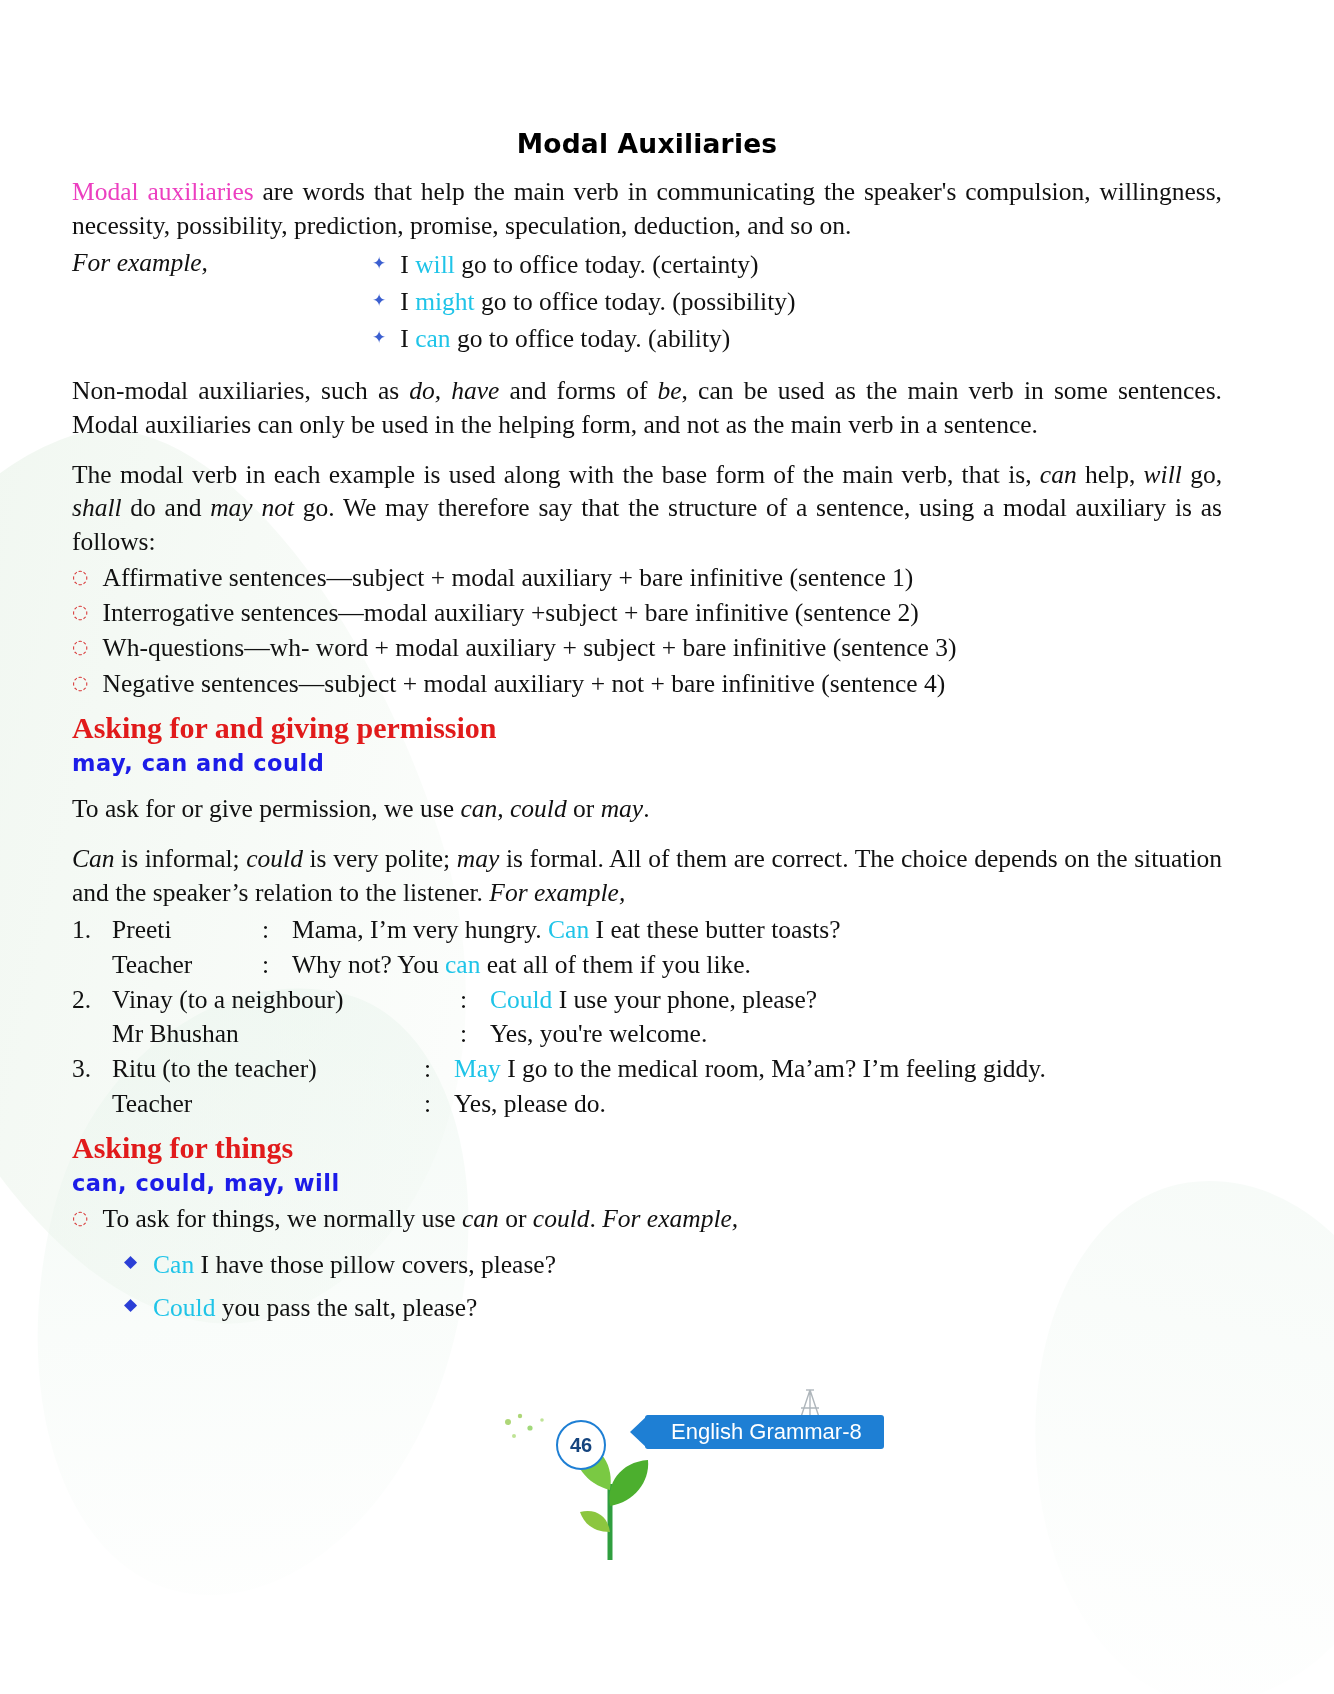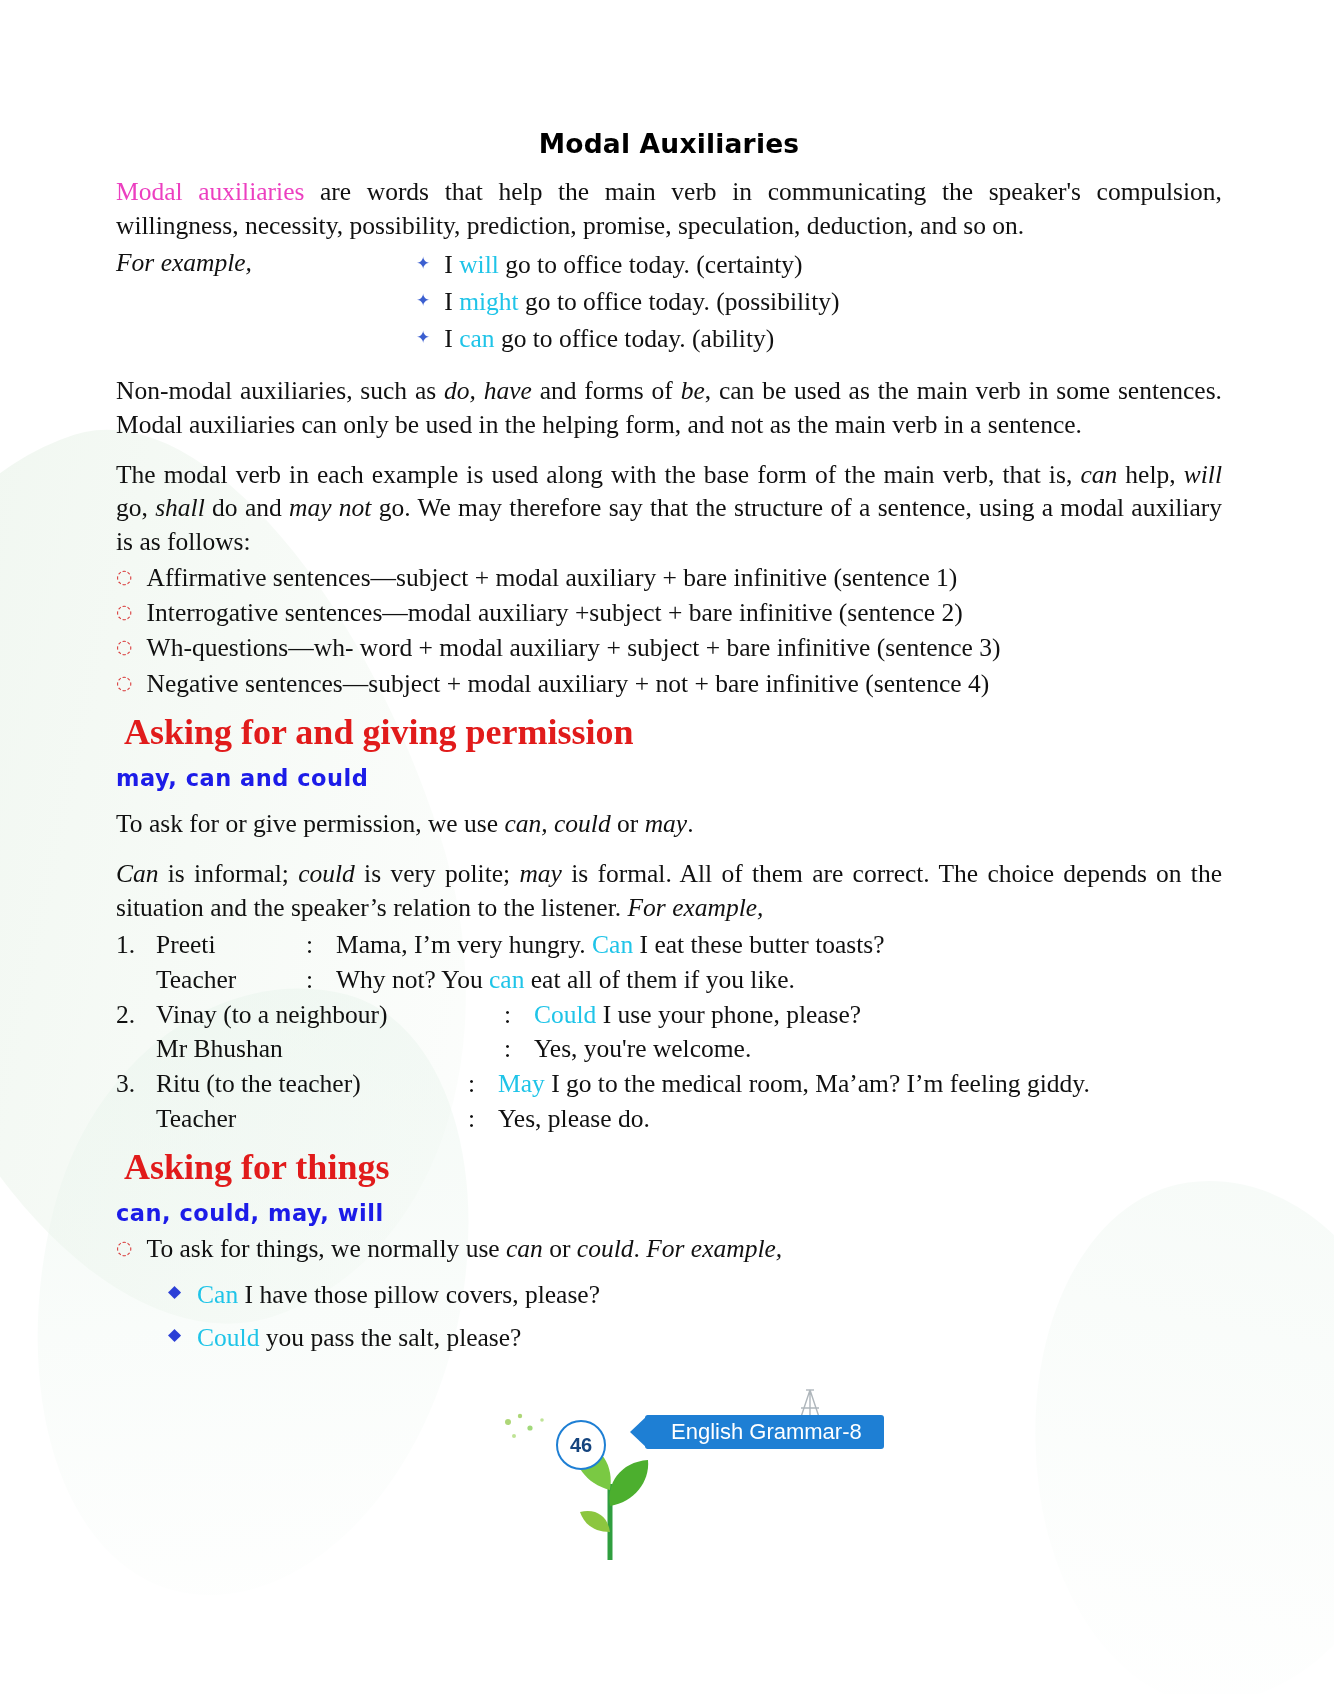--- a/index.html
+++ b/index.html
@@ -43,21 +43,21 @@
     width: 380px; height: 520px;
     background: linear-gradient(200deg, rgba(235,245,238,0.8), rgba(252,253,252,0.1));
     border-radius: 50% 50% 60% 40% / 55% 45% 55% 45%;
     transform: rotate(-8deg);
     opacity: 0.55;
   }
 
   .page {
     position: relative;
     z-index: 2;
-    padding: 128px 112px 0 116px;
+    padding: 128px 112px 0 72px;
     box-sizing: border-box;
   }
 
   h1.title {
     font-family: "DejaVu Sans", sans-serif;
     font-size: 26.5px;
     font-weight: bold;
     text-align: center;
     margin: 0 0 12px 0;
     letter-spacing: 0.2px;
@@ -124,30 +124,30 @@
     font-size: 19px;
     line-height: 1.65;
     flex: 0 0 auto;
     margin-right: 14px;
   }
 
   h2.red-head {
     color: #e11b1b;
     font-family: "Liberation Serif", serif;
     font-weight: bold;
-    font-size: 36px;
-    margin: 10px 0 2px 8px;
+    font-size: 30px;
+    margin: 10px 0 2px 0;
   }
   h3.blue-head {
     color: #1c1ce8;
     font-family: "DejaVu Sans", sans-serif;
     font-weight: bold;
     font-size: 22.5px;
     letter-spacing: 0.5px;
-    margin: 12px 0 6px 0;
+    margin: 5px 0 6px 0;
   }
 
   
   .dlg { margin-top: 4px; }
   .dlg-row {
     display: flex;
     align-items: flex-start;
     font-size: 25.5px;
     line-height: 1.36;
   }

